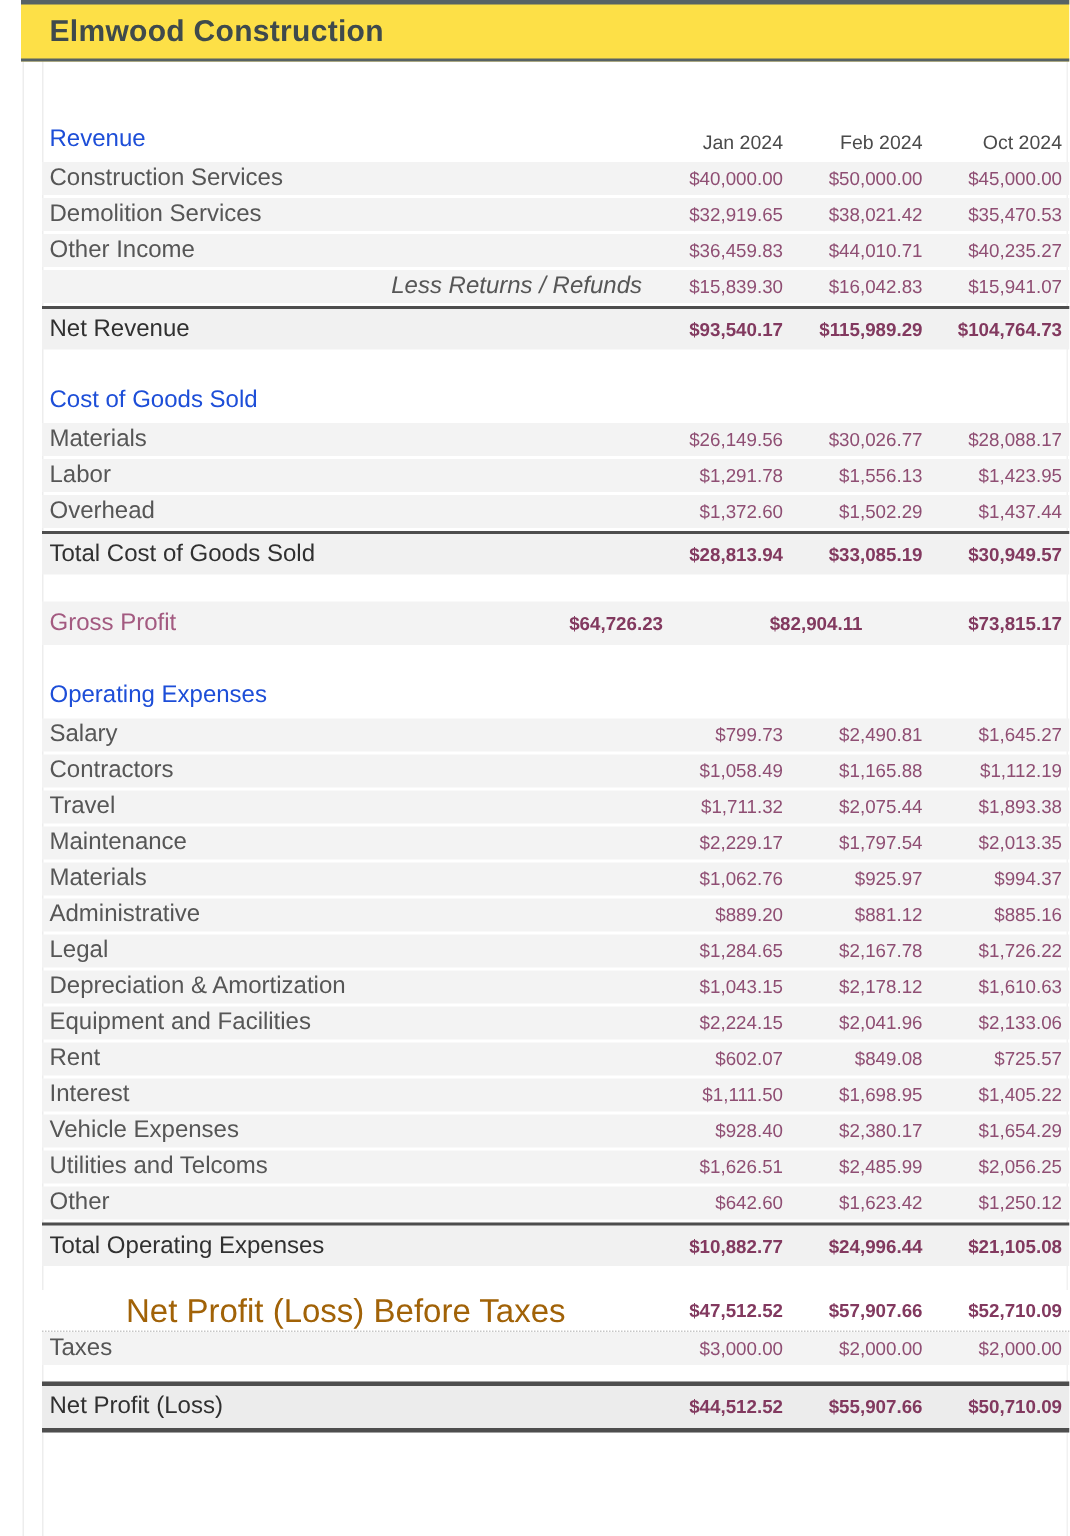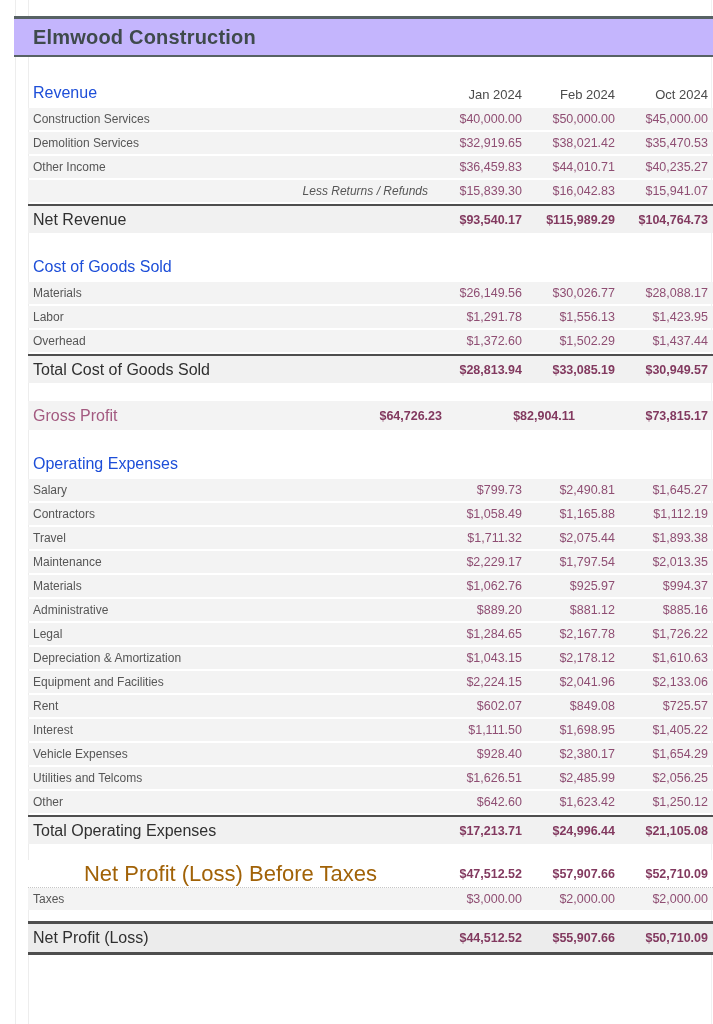--- a/index.html
+++ b/index.html
@@ -7,36 +7,36 @@
     width:713px;height:1024px;position:relative;overflow:hidden;
     background:#ffffff;font-family:"Liberation Sans",sans-serif;
     -webkit-font-smoothing:antialiased;
   }
   .vline{position:absolute;top:0;bottom:0;width:1px;background:#ededed;}
   .vline.l1{left:15px;}
   .vline.l2{left:28px;}
   .vline.r1{right:1px;background:#f1f1f1;}
 
   .titlebar{
-    position:absolute;top:16px;left:14px;right:0;height:36px;
-    background:#c4b5fd;border-top:3px solid #576264;border-bottom:2px solid #576264;
+    position:absolute;top:0;left:14px;right:0;height:36px;
+    background:#fde047;border-top:3px solid #576264;border-bottom:2px solid #576264;
     display:flex;align-items:center;
   }
   .titlebar .t{padding-left:19px;font-size:20px;font-weight:700;color:#3f4a4c;letter-spacing:.2px;}
 
   .content{position:absolute;left:28px;right:0;top:53px;}
   .grid{display:grid;grid-template-columns:1fr 94px 93px 93px;align-items:center;padding-right:5px;}
 
   .sec{margin-top:16px;margin-bottom:3px;height:27px;align-items:end;padding-bottom:3px;}
   .sec.first{margin-top:22px;}
   .sec .h{color:#1d4ed8;font-size:16px;padding-left:5px;}
   .sec .ch{text-align:right;font-size:13px;color:#4b4b4b;}
 
   .row{background:#f3f3f3;height:22px;margin-bottom:2px;}
-  .lbl{font-size:12px;color:#565656;padding-left:5px;white-space:nowrap;}
+  .lbl{font-size:16px;color:#565656;padding-left:5px;white-space:nowrap;}
   .lbl.it{font-style:italic;text-align:right;}
   .val{text-align:right;font-size:12.5px;color:#8f4e73;white-space:nowrap;}
 
   .total{background:#f1f1f1;border-top:2px solid #4e4e4e;height:27px;margin-bottom:0;}
   .total .lbl{font-size:16px;color:#303030;}
   .bold-val{font-weight:700;color:#82395f;}
 
   .gross{background:#f3f3f3;height:29px;margin-top:18px;gap:40px;}
   .gross .lbl{color:#a35a80;font-size:16px;}
 
@@ -221,21 +221,21 @@
     <div class="val">$2,056.25</div>
   </div>
   <div class="grid row">
     <div class="lbl">Other</div>
     <div class="val">$642.60</div>
     <div class="val">$1,623.42</div>
     <div class="val">$1,250.12</div>
   </div>
   <div class="grid row total">
     <div class="lbl">Total Operating Expenses</div>
-    <div class="val bold-val">$17,213.71</div>
+    <div class="val bold-val">$10,882.77</div>
     <div class="val bold-val">$24,996.44</div>
     <div class="val bold-val">$21,105.08</div>
   </div>
 
   <div class="grid npbt">
     <div class="lbl">Net Profit (Loss) Before Taxes</div>
     <div class="val bold-val">$47,512.52</div>
     <div class="val bold-val">$57,907.66</div>
     <div class="val bold-val">$52,710.09</div>
   </div>

